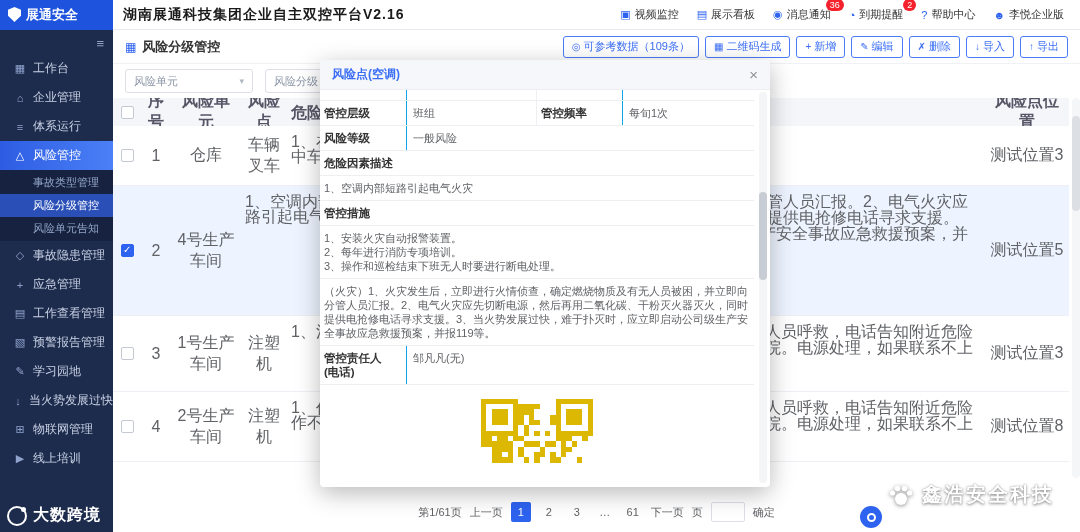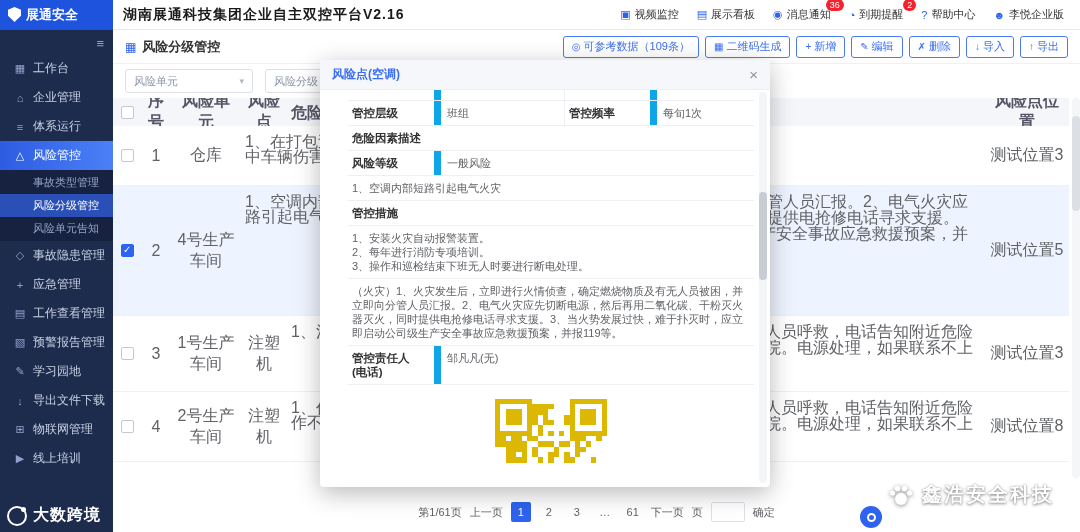--- a/index.html
+++ b/index.html
@@ -78,26 +78,26 @@
   .wm-text{font-size:20px;font-weight:bold;color:#fff;text-shadow:0 1px 3px rgba(60,60,60,.6),0 0 1px rgba(60,60,60,.5);letter-spacing:2px}
   .paw{filter:drop-shadow(0 1px 2px rgba(0,0,0,.45))}
   .float-btn{position:absolute;right:198px;bottom:4px;width:22px;height:22px;border-radius:50%;background:#2e63f0;z-index:3;cursor:pointer;display:flex;align-items:center;justify-content:center}
   .float-btn i{width:9px;height:9px;border:2px solid #fff;border-radius:50%;display:block}
 
   
   .modal{position:absolute;left:320px;top:60px;width:450px;height:427px;background:#fff;border-radius:4px;box-shadow:0 6px 24px rgba(0,0,0,.28);z-index:10;display:flex;flex-direction:column}
   .modal-head{height:30px;background:#f6f7fa;border-bottom:1px solid #eceef2;display:flex;align-items:center;padding:0 12px;border-radius:4px 4px 0 0;flex-shrink:0}
   .modal-title{color:#3a6ef5;font-size:12px;font-weight:bold}
   .modal-close{margin-left:auto;color:#909399;font-size:15px;cursor:pointer;line-height:1}
-  .modal-body{position:relative;flex:1;overflow:hidden;padding:0 16px 6px 28px}
+  .modal-body{position:relative;flex:1;overflow:hidden;padding:0 16px 6px 0}
   .m-row{display:flex;border-bottom:1px solid #edeff3;align-items:stretch}
   .m-row.cut{height:11px;overflow:hidden}
   .m-label{width:86px;flex-shrink:0;padding:5px 4px;font-weight:bold;color:#333;font-size:11.5px;line-height:14px}
   .m-val{padding:5px 6px;color:#606266;font-size:11px;line-height:14px}
-  .m-val.b{border-left:7px solid #0ea5e9}
+  .m-val.b{border-left:1px solid #0ea5e9}
   .m-val.w130{width:130px;flex-shrink:0}
   .m-val.grow{flex:1}
   .m-label.b{border-left:1px solid #edeff3}
   .m-full{flex:1;padding:5px 4px;font-size:11px;line-height:14px;color:#606266}
   .m-row.head .m-full{font-weight:bold;color:#333;font-size:11.5px}
   .pre{white-space:pre-line}
   .qr-wrap{text-align:center;padding:8px 0 0}
   .qr{display:inline-grid;grid-template-columns:repeat(21,1fr);grid-template-rows:repeat(21,1fr);width:112px;height:112px;background:#fff}
   .qr i{display:block;background:var(--qr,#ddb803)}
   .m-scroll{position:absolute;right:3px;top:2px;bottom:4px;width:8px;background:#f4f5f7;border-radius:4px}
@@ -181,21 +181,21 @@
     <div class="menu-item">
       <span class="mi">▧</span>
       <span>预警报告管理</span>
     </div>
     <div class="menu-item">
       <span class="mi">✎</span>
       <span>学习园地</span>
     </div>
     <div class="menu-item">
       <span class="mi">↓</span>
-      <span>导出文件下载</span>
+      <span>当火势发展过快</span>
     </div>
     <div class="menu-item">
       <span class="mi">⊞</span>
       <span>物联网管理</span>
     </div>
     <div class="menu-item">
       <span class="mi">▶</span>
       <span>线上培训</span>
     </div>
   </nav>
@@ -266,20 +266,21 @@
       <div class="c col-meas">应急处置措施</div>
       <div class="c col-loc">风险点位置</div>
     </div>
 
     <div class="trow r1">
       <div class="c col-check">
           <span class="cbbox"></span>
         </div>
       <div class="c col-no">1</div>
       <div class="c col-unit">仓库</div>
+      <div class="c col-point">车辆叉车</div>
       <div class="c col-factor">1、在打包过程中车辆伤害</div>
       <div class="c col-meas"></div>
       <div class="c col-loc">测试位置3</div>
     </div>
 
     <div class="trow r2 selected">
       <div class="c col-check checked">
           <span class="cbbox"></span>
         </div>
       <div class="c col-no">2</div>
@@ -358,26 +359,26 @@
         <div class="m-val b w130"></div>
         <div class="m-label b"></div>
         <div class="m-val b grow"></div>
     </div>
     <div class="m-row">
       <div class="m-label">管控层级</div>
       <div class="m-val b w130">班组</div>
       <div class="m-label b">管控频率</div>
       <div class="m-val b grow">每旬1次</div>
     </div>
-    <div class="m-row head">
-      <div class="m-full">危险因素描述</div>
-    </div>
     <div class="m-row">
       <div class="m-label">风险等级</div>
       <div class="m-val b grow">一般风险</div>
+    </div>
+    <div class="m-row head">
+      <div class="m-full">危险因素描述</div>
     </div>
     <div class="m-row">
       <div class="m-full">1、空调内部短路引起电气火灾</div>
     </div>
     <div class="m-row head">
       <div class="m-full">管控措施</div>
     </div>
     <div class="m-row">
       <div class="m-full pre">1、安装火灾自动报警装置。
 2、每年进行消防专项培训。

